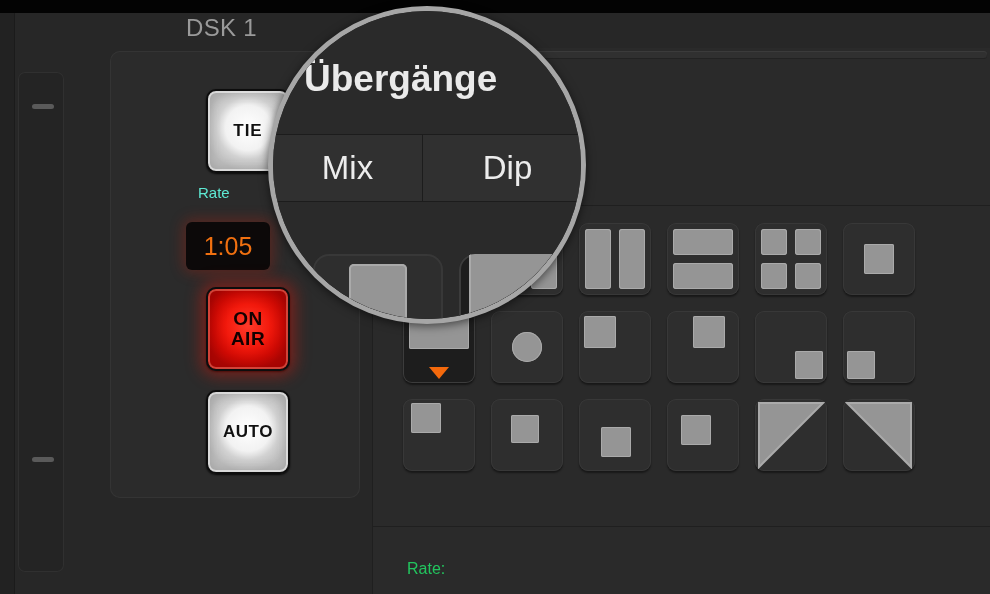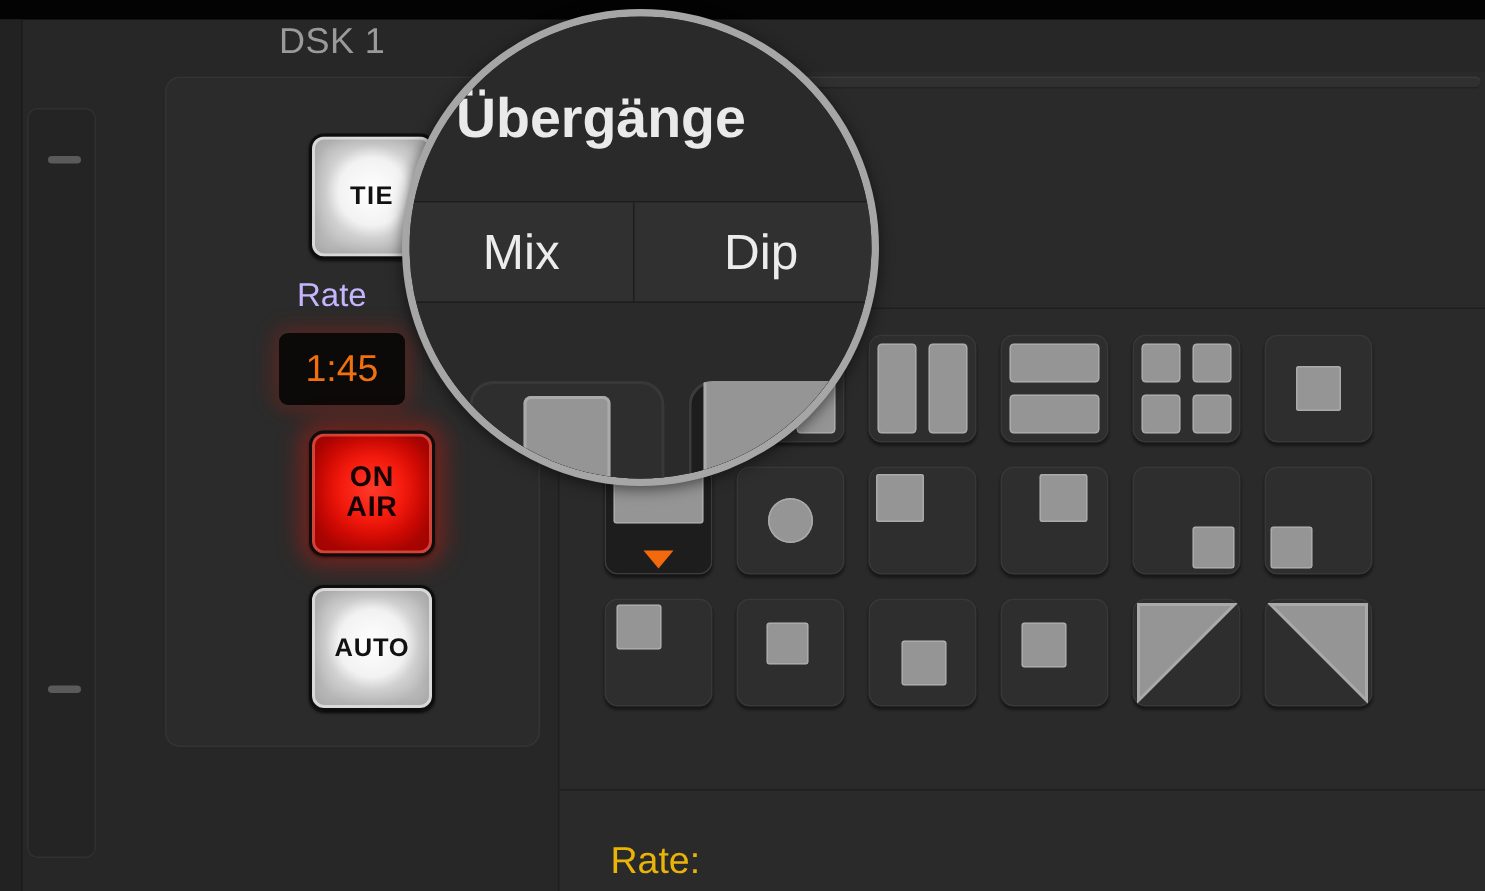--- a/index.html
+++ b/index.html
@@ -36,21 +36,21 @@
      background:
        radial-gradient(ellipse 56% 56% at 50% 46%, #ff3a2a 0%, #f31a0d 48%, #cf0a04 78%, #b00603 100%);
      color:#140000;
      box-shadow:inset 0 0 0 2px rgba(255,130,110,.5), inset 0 0 16px rgba(130,0,0,.55),
                 0 0 16px 5px rgba(220,25,10,.45), 0 1px 2px rgba(0,0,0,.8);
   }
   .btn-tie{left:186px;top:89px;font-size:17px;letter-spacing:1px;}
   .btn-onair{left:186px;top:287px;font-size:19px;letter-spacing:.5px;}
   .btn-auto{left:186px;top:390px;font-size:17px;letter-spacing:.5px;}
 
-  .rate-lbl{position:absolute;left:198px;top:184px;font-size:22px;color:#c4b5fd;}
+  .rate-lbl{position:absolute;left:198px;top:184px;font-size:15px;color:#5eead4;}
   .rate-disp{position:absolute;left:186px;top:222px;width:84px;height:48px;border-radius:6px;
              background:#0c0909;display:flex;align-items:center;justify-content:center;
              font-size:25px;color:#f07010;box-shadow:0 0 14px 3px rgba(200,30,10,.30);}
 
   
   .trans-panel{position:absolute;left:372px;top:48px;width:618px;height:546px;background:#2a2a2a;
                border-left:1px solid #1f1f1f;}
   .scrollstrip{position:absolute;left:0;top:0;width:618px;height:13px;}
   .scrollbar{position:absolute;left:142px;top:3px;width:472px;height:7px;border-radius:4px;
              background:#303030;box-shadow:inset 0 1px 0 #3b3b3b, 0 1px 0 #222;}
@@ -76,21 +76,21 @@
   .wrow{position:relative;height:88px;}
   .wbtn{position:absolute;top:0;width:72px;height:72px;border-radius:9px;background:#2e2e2e;
         box-shadow:inset 0 0 0 1px #383838, 0 2px 2px rgba(0,0,0,.45);overflow:hidden;}
   .wbtn.sel{background:#1d1d1d;box-shadow:inset 0 0 0 1px #3c3c3c, 0 2px 2px rgba(0,0,0,.5);}
   .sh{position:absolute;background:#959595;box-shadow:inset 0 0 0 1px #aaa;}
   .marker{position:absolute;left:50%;bottom:4px;margin-left:-10px;width:0;height:0;
           border-left:10px solid transparent;border-right:10px solid transparent;border-top:12px solid #f4690c;}
 
   
   .rate-sep{position:absolute;left:0;top:478px;width:618px;height:1px;background:#1f1f1f;}
-  .rate2-lbl{position:absolute;left:34px;top:512px;font-size:25px;color:#eab308;}
+  .rate2-lbl{position:absolute;left:34px;top:512px;font-size:16px;color:#22c55e;}
   .rate2-box{position:absolute;left:212px;top:501px;width:104px;height:44px;border-radius:7px;
              background:#272727;box-shadow:inset 0 0 0 1px #454545;display:flex;align-items:center;
              justify-content:center;font-size:23px;color:#ededed;}
 
   
   .loupe{position:absolute;left:268px;top:6px;width:318px;height:318px;border-radius:50%;
          border:5px solid #a6a6a6;box-sizing:border-box;overflow:hidden;background:#2b2b2b;
          box-shadow:0 2px 10px rgba(0,0,0,.55);text-align:center;}
   .loupe-inner{position:absolute;left:0;top:0;width:318px;height:318px;}
 
@@ -125,21 +125,21 @@
   </div>
 
   <div class="dsk-title">DSK 1</div>
   <div class="dsk-panel"></div>
 
   <div class="keybtn white btn-tie">
     <span>TIE</span>
   </div>
 
   <div class="rate-lbl">Rate</div>
-  <div class="rate-disp">1:45</div>
+  <div class="rate-disp">1:05</div>
 
   <div class="keybtn red btn-onair">
     <span>
       <span>ON</span><br>
       <span>AIR</span>
     </span>
   </div>
 
   <div class="keybtn white btn-auto">
     <span>AUTO</span>

